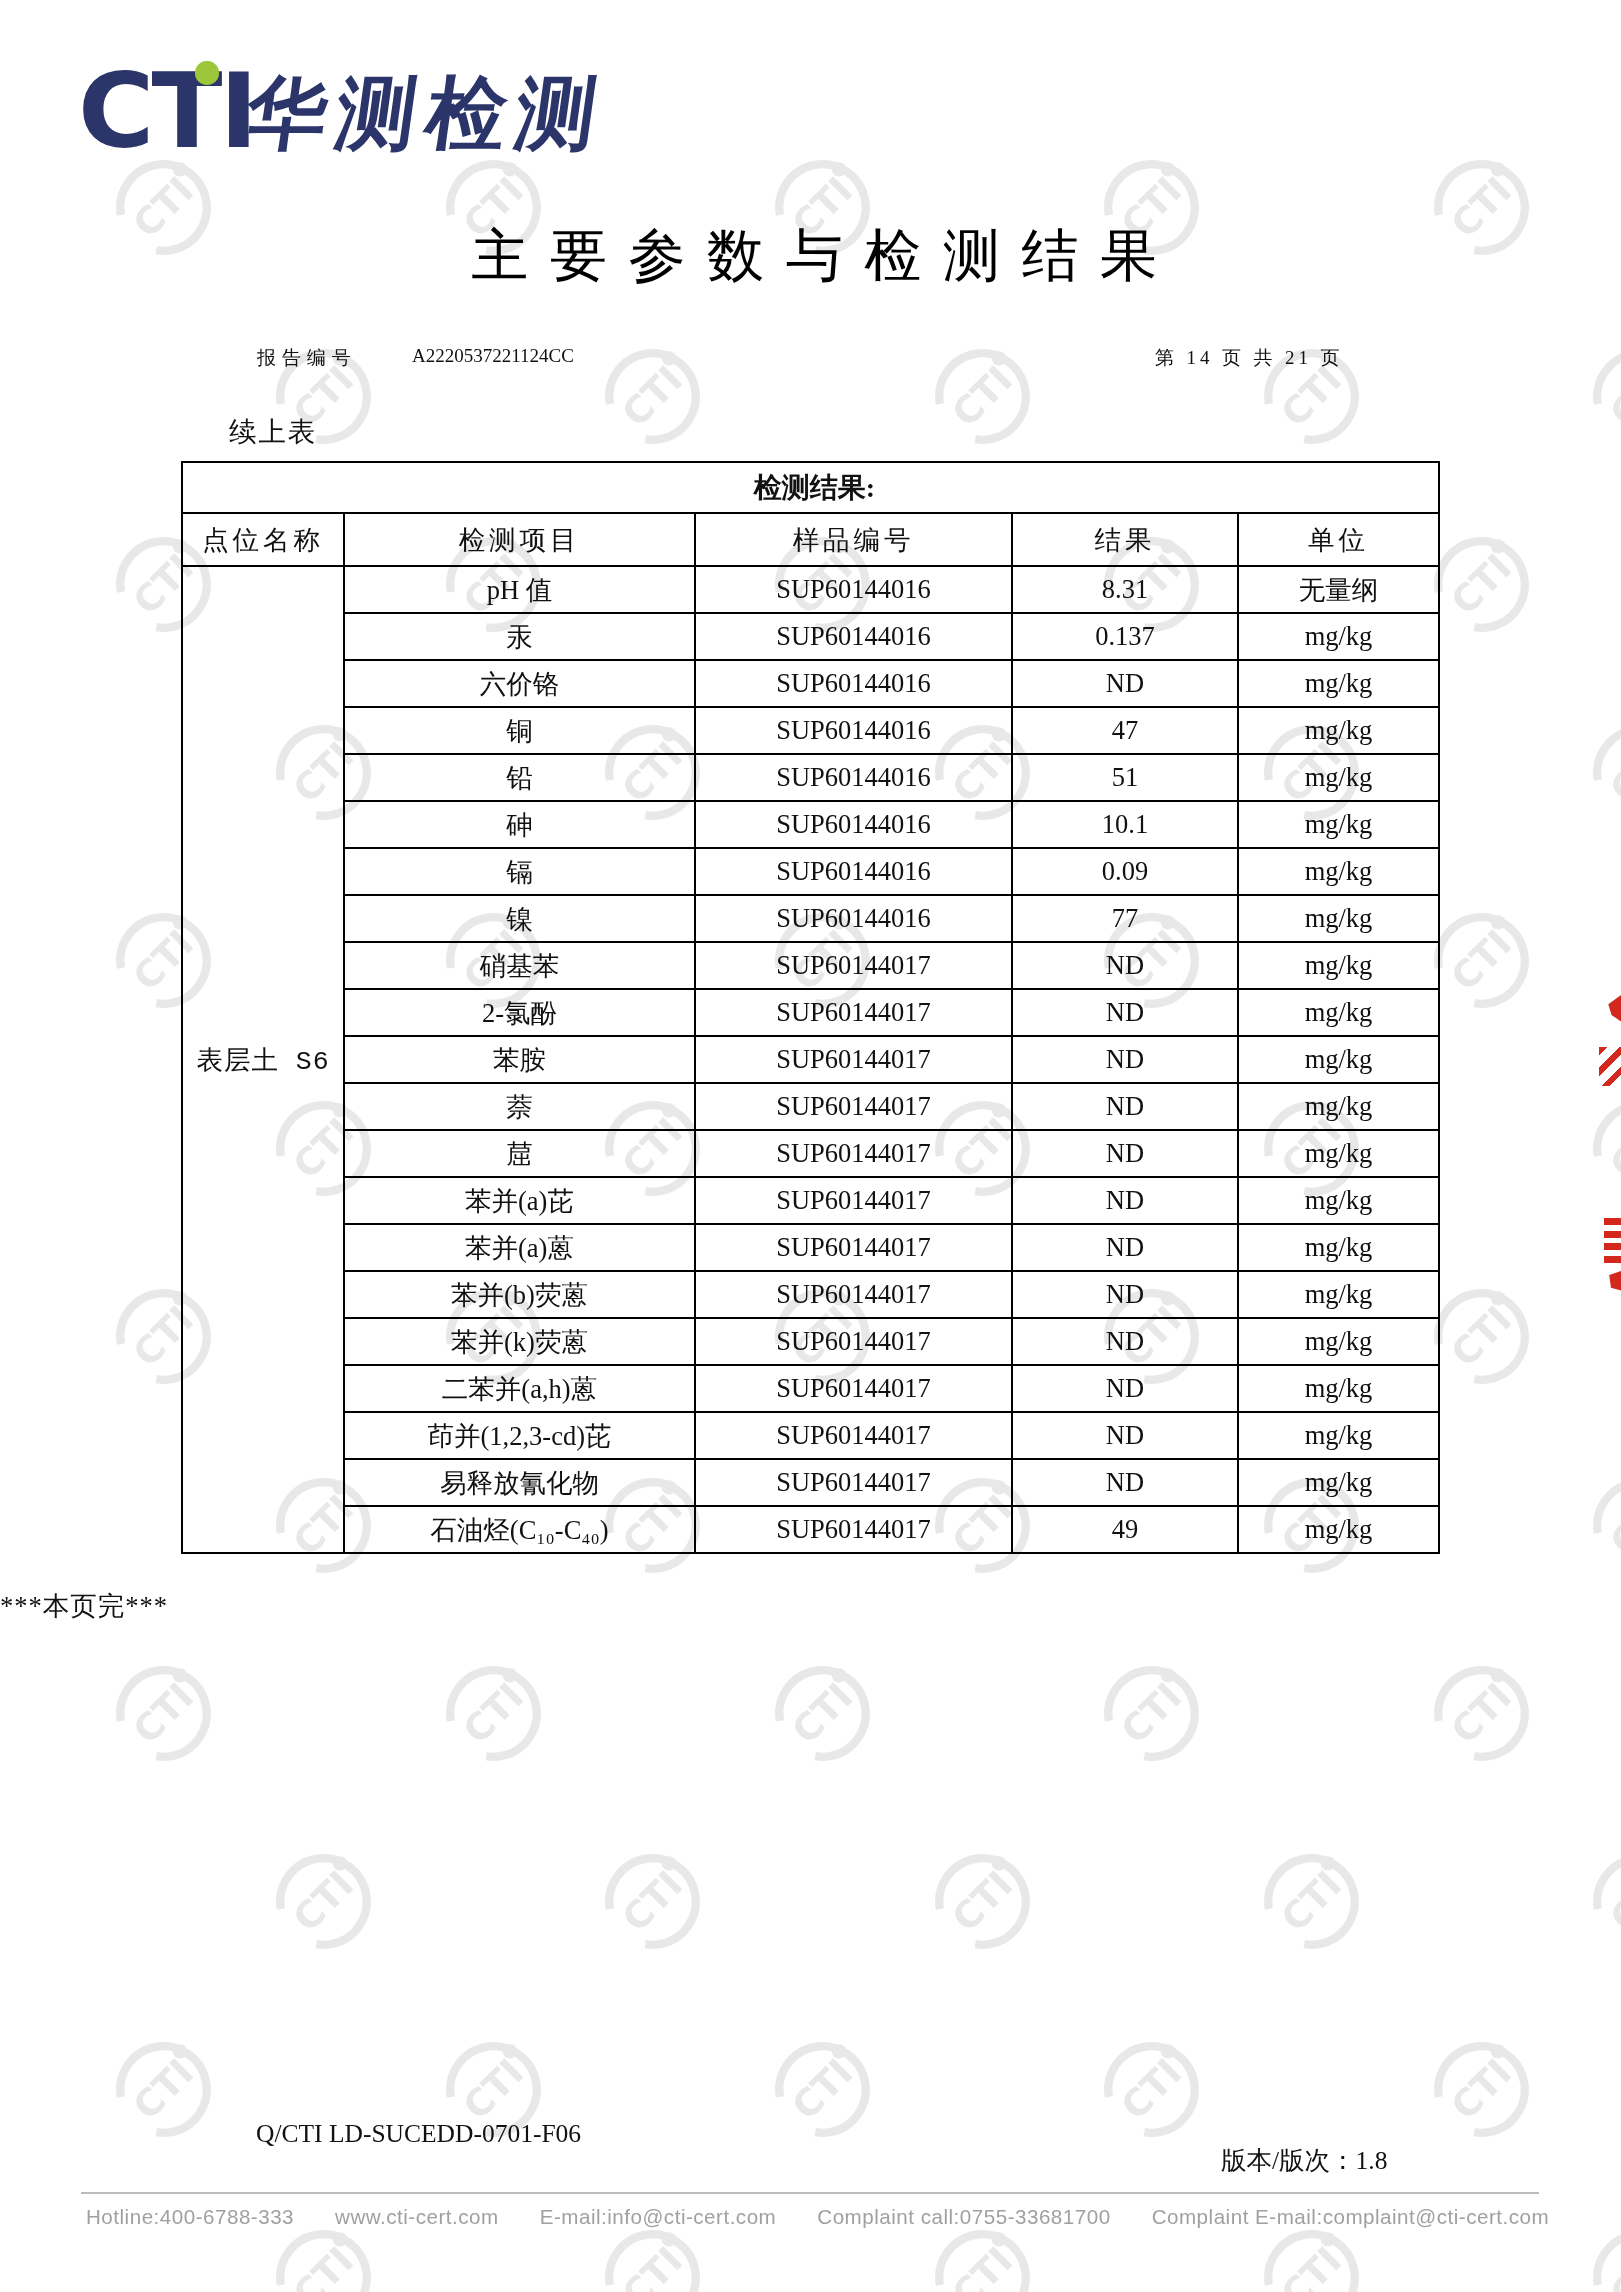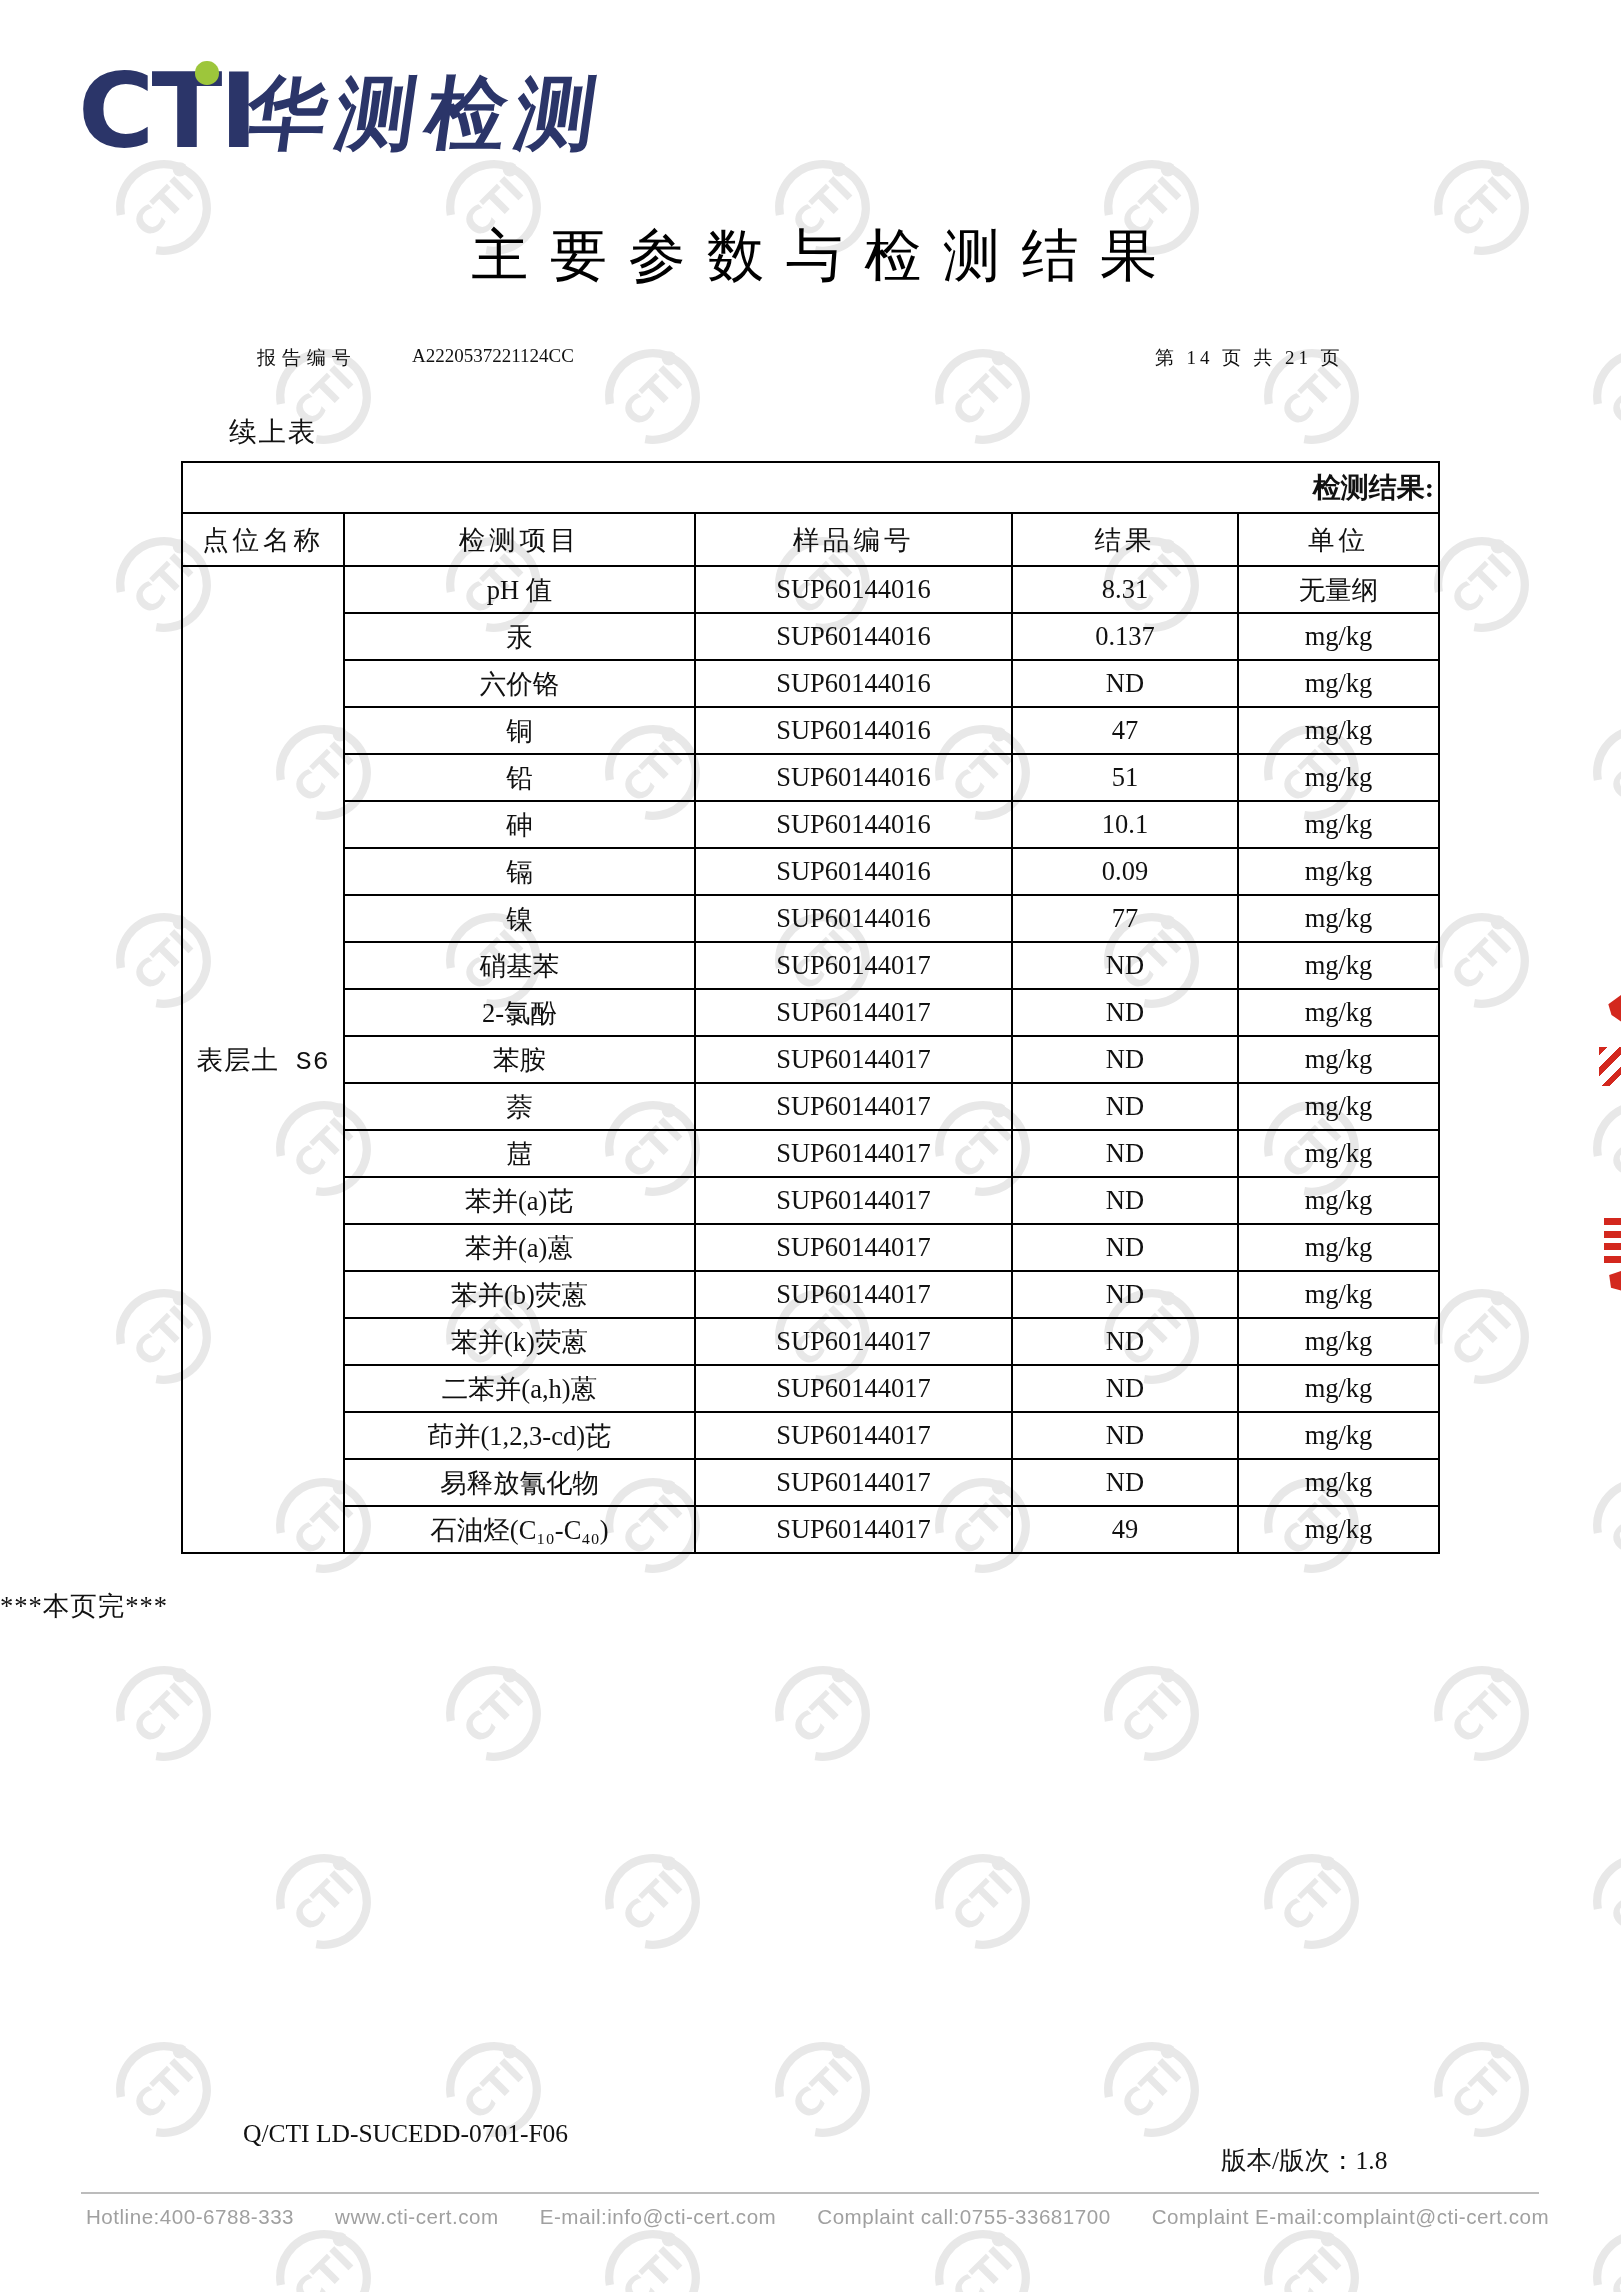--- a/index.html
+++ b/index.html
@@ -45,31 +45,31 @@
 
   table.results{
     position:absolute;left:181px;top:461px;width:1257px;
     border-collapse:collapse;table-layout:fixed;background:transparent;
     font-size:26.5px;
   }
   table.results td,table.results th{
     border:2.9px solid #000;text-align:center;vertical-align:middle;
     font-weight:400;padding:0 3.9px;overflow:hidden;
   }
-  tr.t-title td{height:49px;text-align:right;font-weight:bold;font-size:28px;padding-left:11.8px;}
+  tr.t-title td{height:49px;text-align:center;font-weight:bold;font-size:28px;padding-left:11.8px;}
   tr.t-head td{height:51px;letter-spacing:3.9px;}
   tr.d-row td{height:45px;}
   td.site-cell{letter-spacing:1px;font-family:Liberation Mono, monospace;}
 
   .page-end{
     position:absolute;left:0;right:0;top:1588px;text-align:left;
     font-size:26.5px;letter-spacing:1px;
   }
 
-  .doc-code{position:absolute;left:243px;top:2119px;font-size:25.5px;}
+  .doc-code{position:absolute;left:256px;top:2119px;font-size:25.5px;}
   .version-line{position:absolute;left:1221px;top:2119px;font-size:25.5px;margin-top:24px;}
 
   .bottom-rule{position:absolute;left:81px;top:2192px;width:1458px;border-top:2px solid #bcbcbc;}
   .bottom-bar{
     position:absolute;left:86px;top:2205px;width:1490px;
     display:flex;gap:41px;white-space:nowrap;
     font-family:"Liberation Sans","DejaVu Sans",sans-serif;
     font-size:20.6px;color:#a0a0a0;letter-spacing:0.5px;
   }
 

